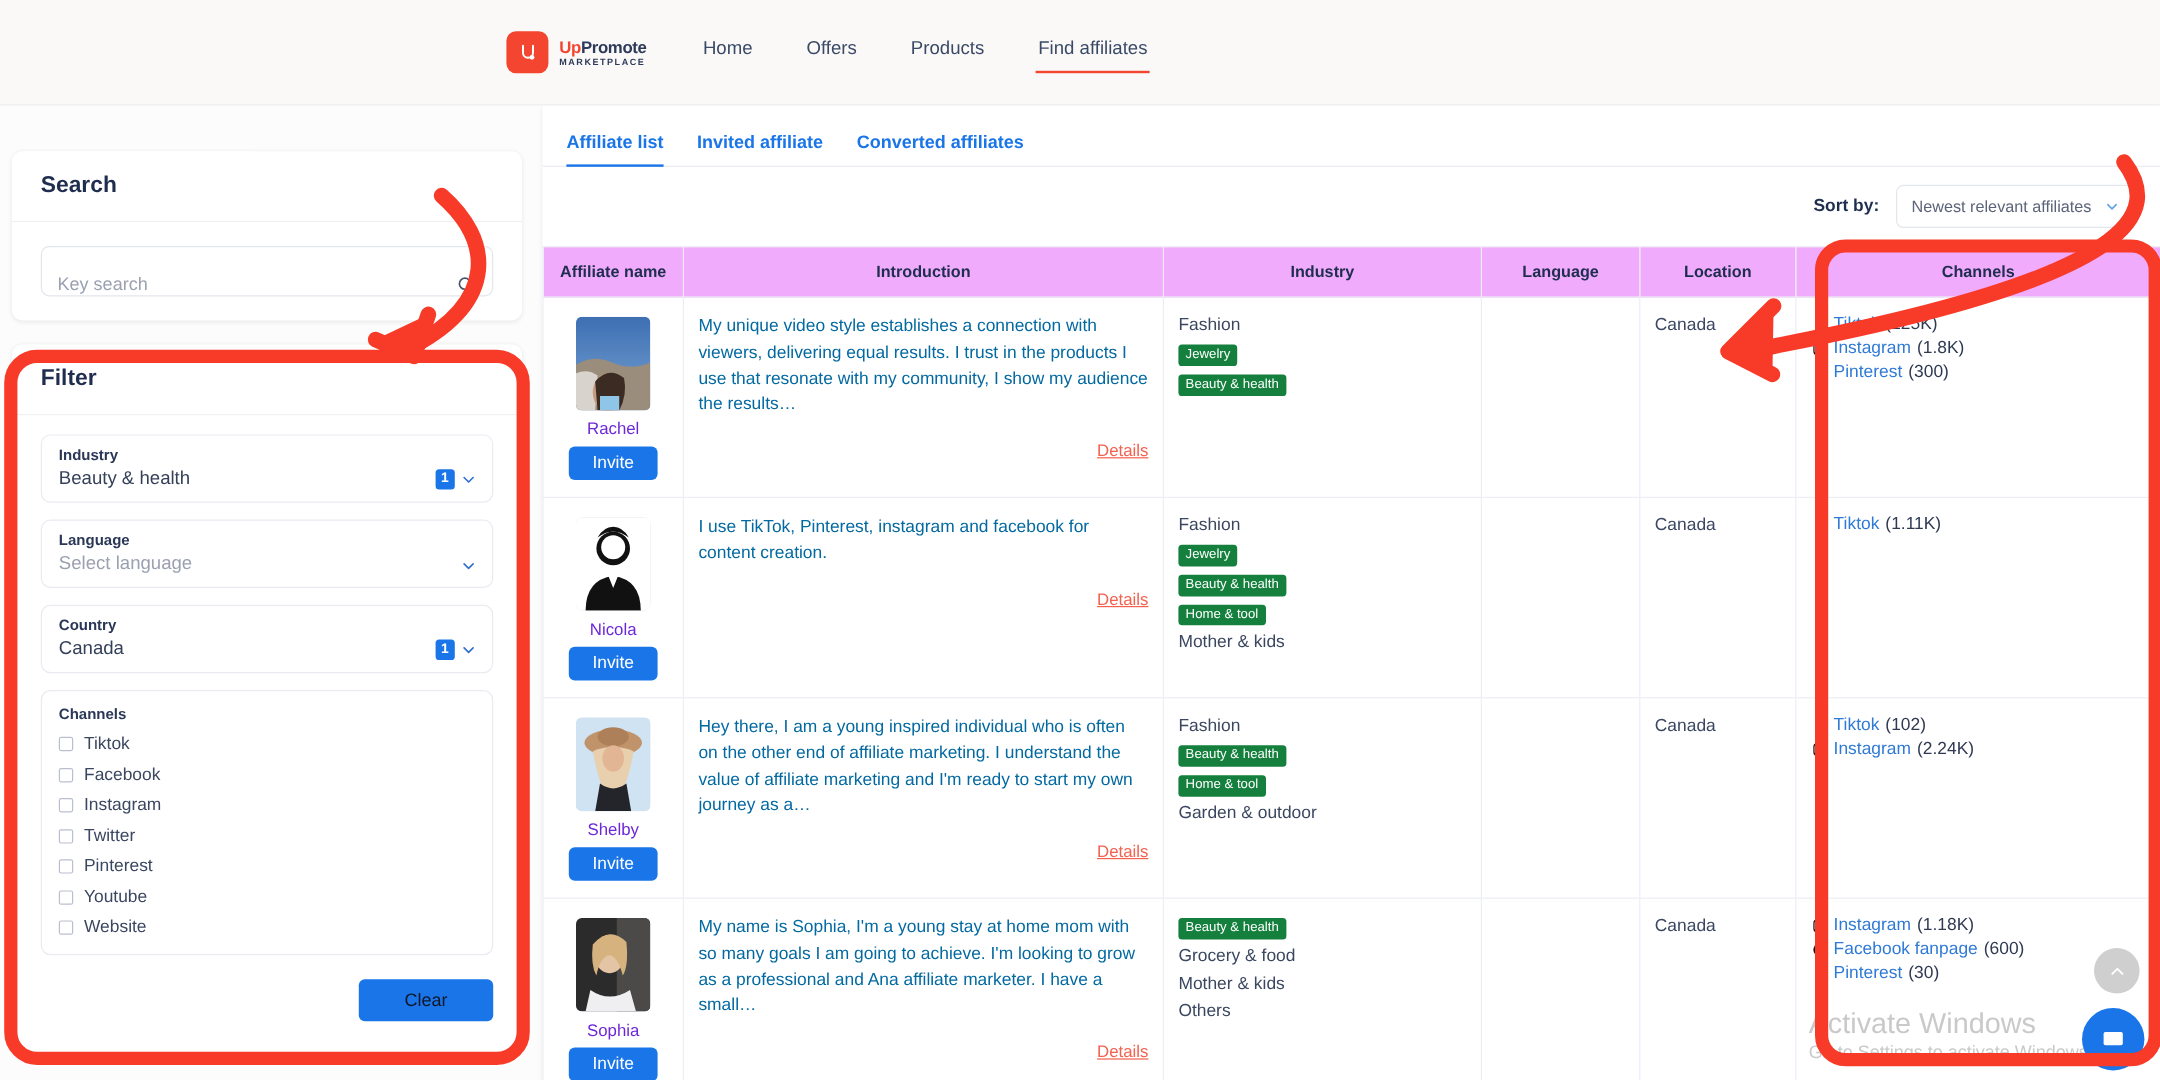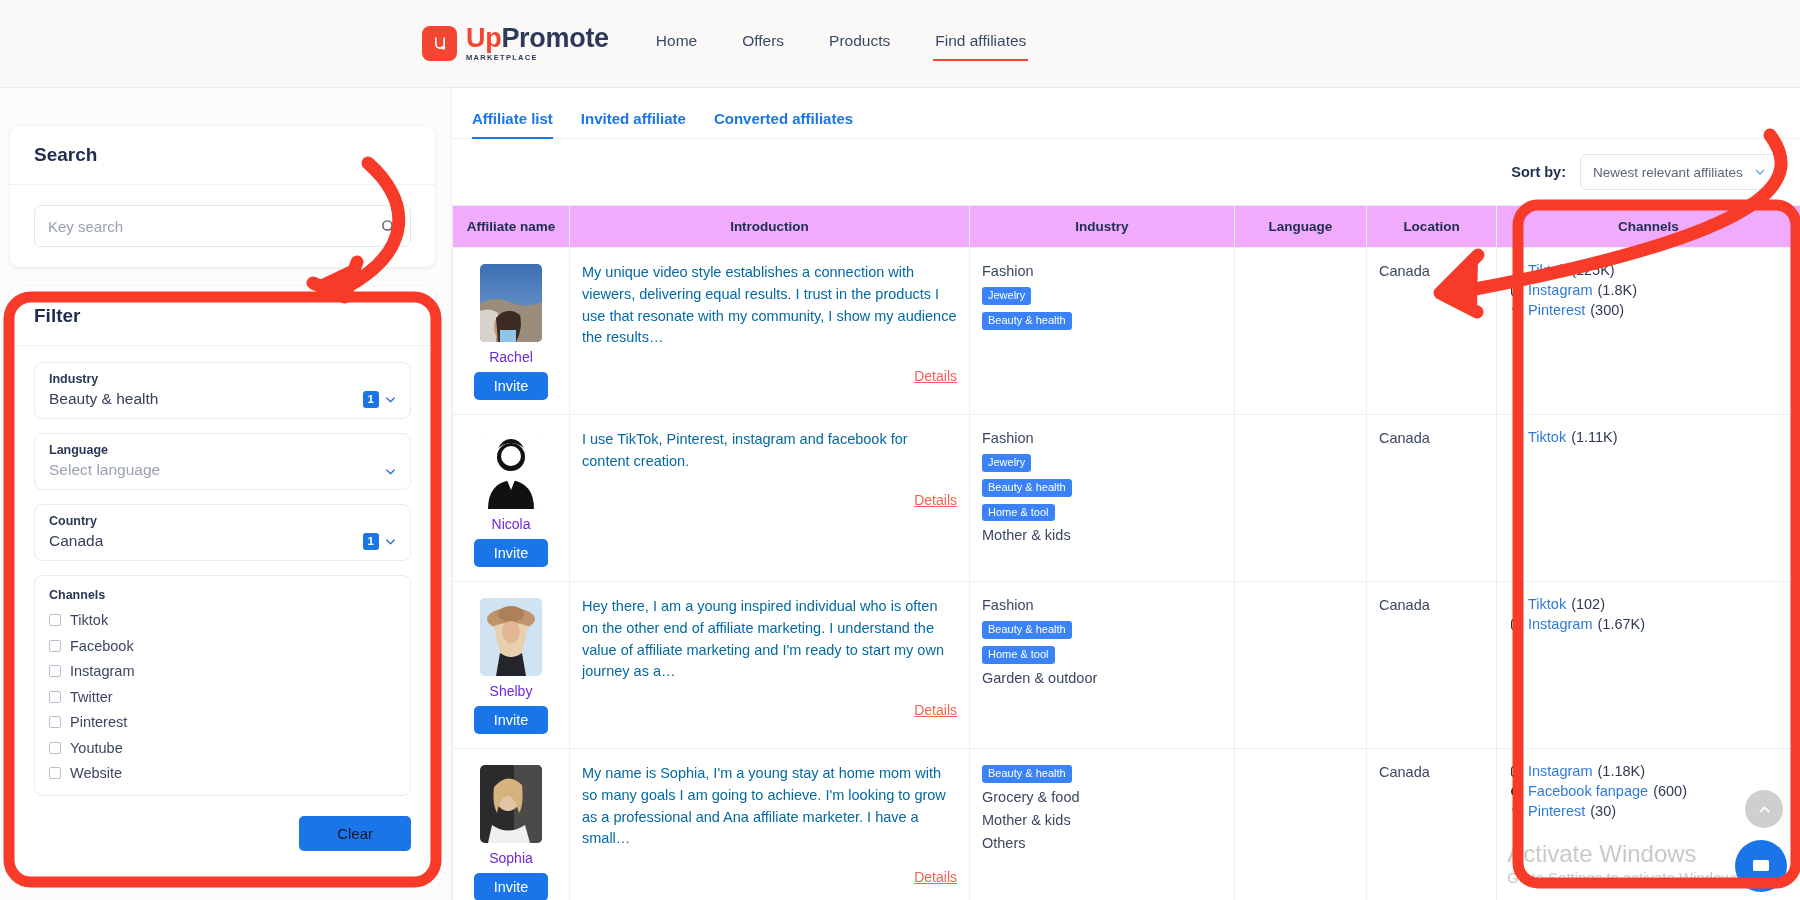--- a/index.html
+++ b/index.html
@@ -20,21 +20,21 @@
   }
   .brand { display: flex; align-items: center; margin-left: 422px; }
   .brand-logo {
     width: 35px; height: 35px; border-radius: 8px; background: #f3452f;
     display: flex; align-items: center; justify-content: center;
     color: #fff; font-size: 19px; font-weight: bold;
     position: relative;
   }
   .brand-logo svg { display:block; }
   .brand-txt { margin-left: 9px; line-height: 1; }
-  .brand-name { font-size: 27px; font-weight: 700; color: #2e3a59; letter-spacing: -0.3px; }
+  .brand-name { font-size: 14px; font-weight: 700; color: #2e3a59; letter-spacing: -0.3px; }
   .brand-name .up { color: #f3452f; }
   .brand-sub { font-size: 7.5px; font-weight: 700; color: #2e3a59; letter-spacing: 1.3px; margin-top: 2px; }
 
   .navlinks { display: flex; align-items: center; margin-left: 45px; gap: 41px; }
   .navlink {
     font-size: 15.5px; color: #3a4a66; padding: 6px 2px 11px 2px;
     cursor: pointer; white-space: nowrap; position: relative;
   }
   .navlink.active::after {
     content: ""; position: absolute; left: 0; right: 0; bottom: 0;
@@ -52,21 +52,21 @@
     box-shadow: 0 1px 4px rgba(20,30,60,0.09);
   }
   .card-head {
     padding: 18px 24px; border-bottom: 1px solid #f0f0f3;
   }
   .card-title { font-size: 19px; font-weight: 700; color: #1f2d4e; }
 
   .search-card { margin-bottom: 20px; }
   .search-body { padding: 20px 24px; }
   .search-box {
-    display: flex; align-items: center; height: 42px;
+    display: flex; align-items: flex-end; height: 42px;
     border: 1px solid #e4e6ee; border-radius: 7px; padding: 0 13px;
     background: #fff;
   }
   .search-box input {
     flex: 1; border: none; outline: none; font-size: 15px;
     color: #5b6478; font-family: "Liberation Sans", sans-serif;
     background: transparent;
   }
   .search-box input::placeholder { color: #9aa1b0; }
   .search-ico { color: #5b6478; display:flex; }
@@ -165,21 +165,21 @@
   }
 
   .intro-txt { font-size: 14.5px; line-height: 1.5; color: #0369a1; }
   .details-wrap { text-align: right; margin-top: 18px; }
   .details-link {
     font-size: 14px; color: #f3614f; text-decoration: underline; cursor: pointer;
   }
 
   .ind-item { font-size: 14.5px; color: #3b4760; margin-bottom: 5px; line-height:1.25; }
   .ind-tag {
-    display: inline-block; background: #3b82f6; color: #fff;
+    display: inline-block; background: #15803d; color: #fff;
     font-size: 11px; border-radius: 3px; padding: 2px 6px; margin-bottom: 5px;
     line-height: 1.25;
   }
 
   .chan-row { display: flex; align-items: center; gap: 5px; margin-bottom: 4px; font-size: 14.5px; }
   .chan-ico { width: 14px; height: 14px; display:flex; align-items:center; justify-content:center; color:#222; flex:none; }
   .chan-name { color: #2f7ad6; }
   .chan-count { color: #2f3a52; }
 
   
@@ -504,21 +504,21 @@
                 </div>
                 <div class="chan-row">
                   <span class="chan-ico">
                     <svg width="13" height="13" viewBox="0 0 24 24" fill="none" stroke="#111" stroke-width="1.9">
       <rect x="3" y="3" width="18" height="18" rx="5"></rect>
                       <circle cx="12" cy="12" r="4"></circle>
                       <circle cx="17.2" cy="6.8" r="1.1" fill="#111" stroke="none"></circle>
                     </svg>
                   </span>
                   <span class="chan-name">Instagram</span>
-                  <span class="chan-count">(1.67K)</span>
+                  <span class="chan-count">(2.24K)</span>
                 </div>
               </td>
             </tr>
             <tr style="height: 130px;">
               <td class="cell-name"><span class="avatar"><svg viewBox="0 0 62 78" width="62" height="78">
       <rect width="62" height="78" fill="#2c2b2c"></rect>
       <rect x="34" y="0" width="28" height="78" fill="#4b4a48"></rect>
       <ellipse cx="28" cy="30" rx="13" ry="16" fill="#e3c4a4"></ellipse>
       <path d="M14 22 q14 -16 28 -2 q2 20 -3 28 q-4 -16 -11 -17 q-8 1 -11 17 q-5 -9 -3 -26Z" fill="#d6b37e"></path>
       <path d="M12 60 q16 11 33 0 l5 18 L8 78Z" fill="#efeff1"></path>

